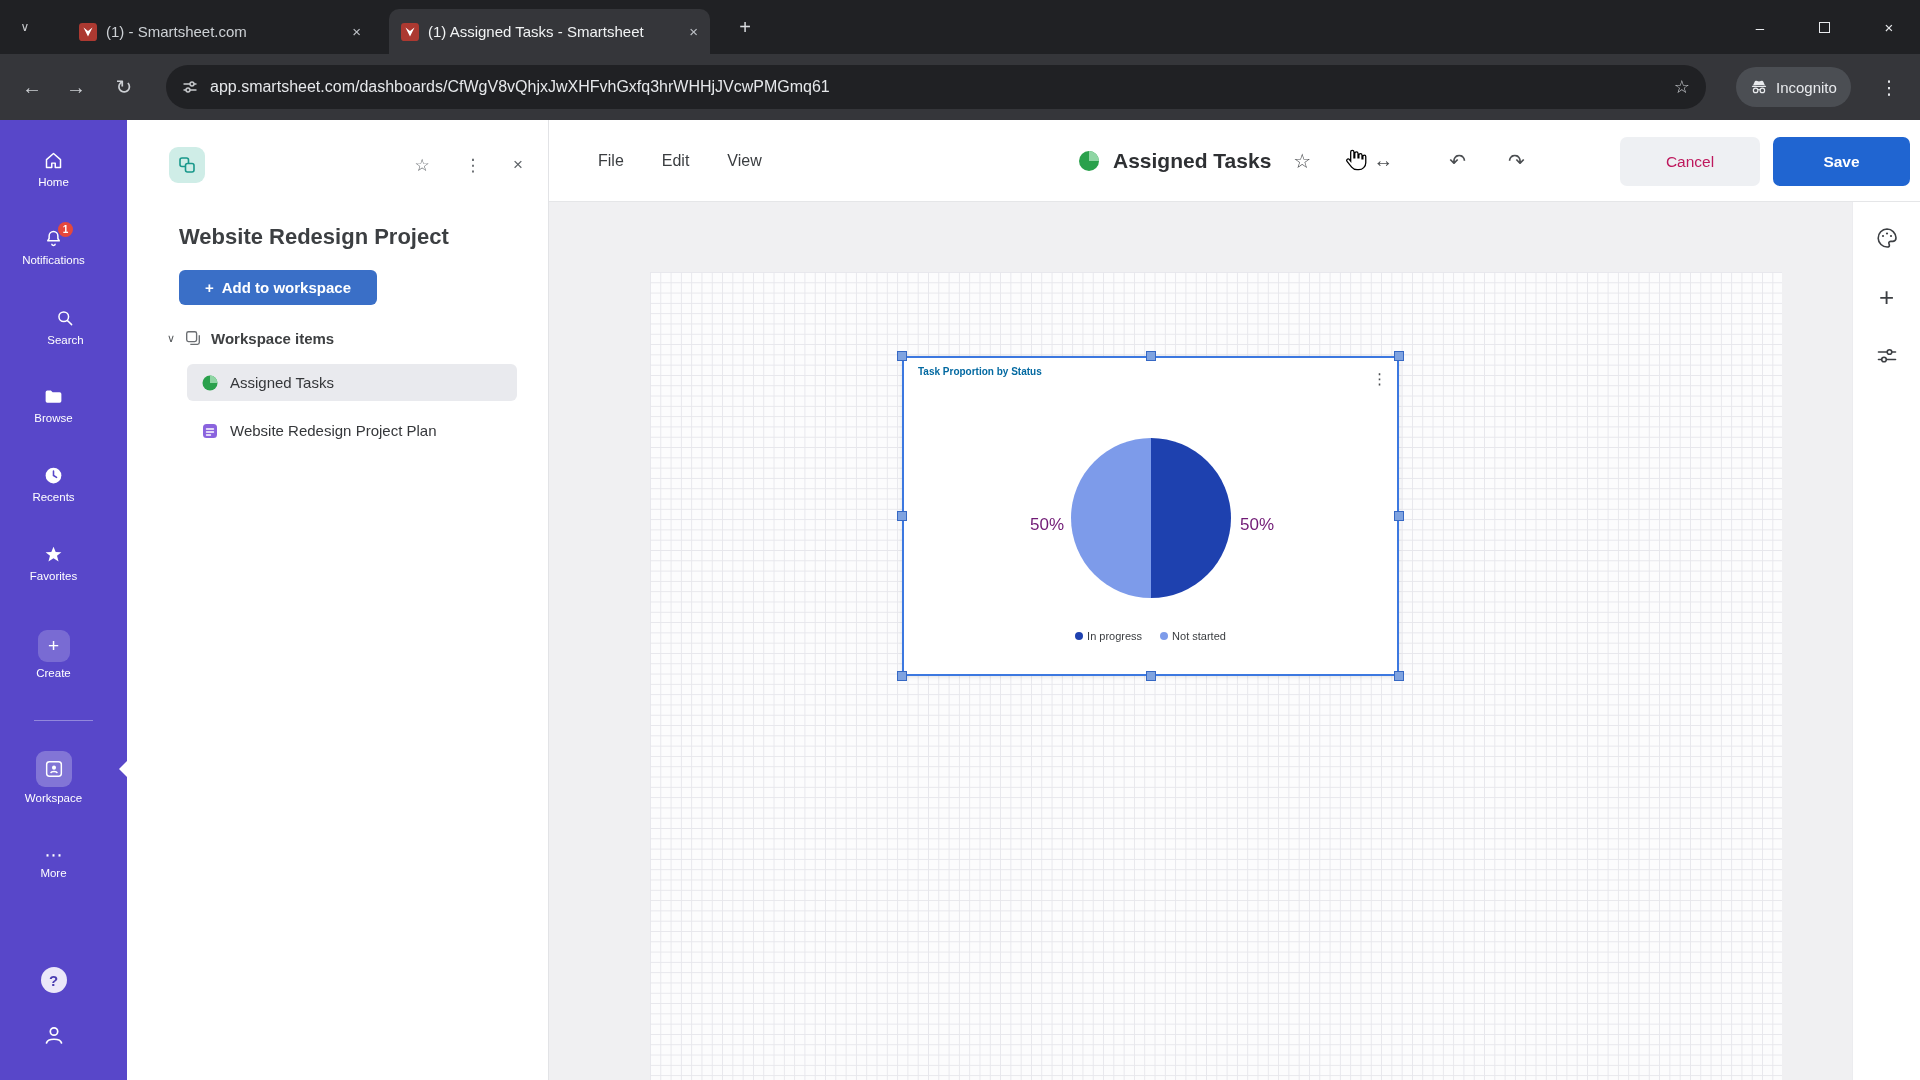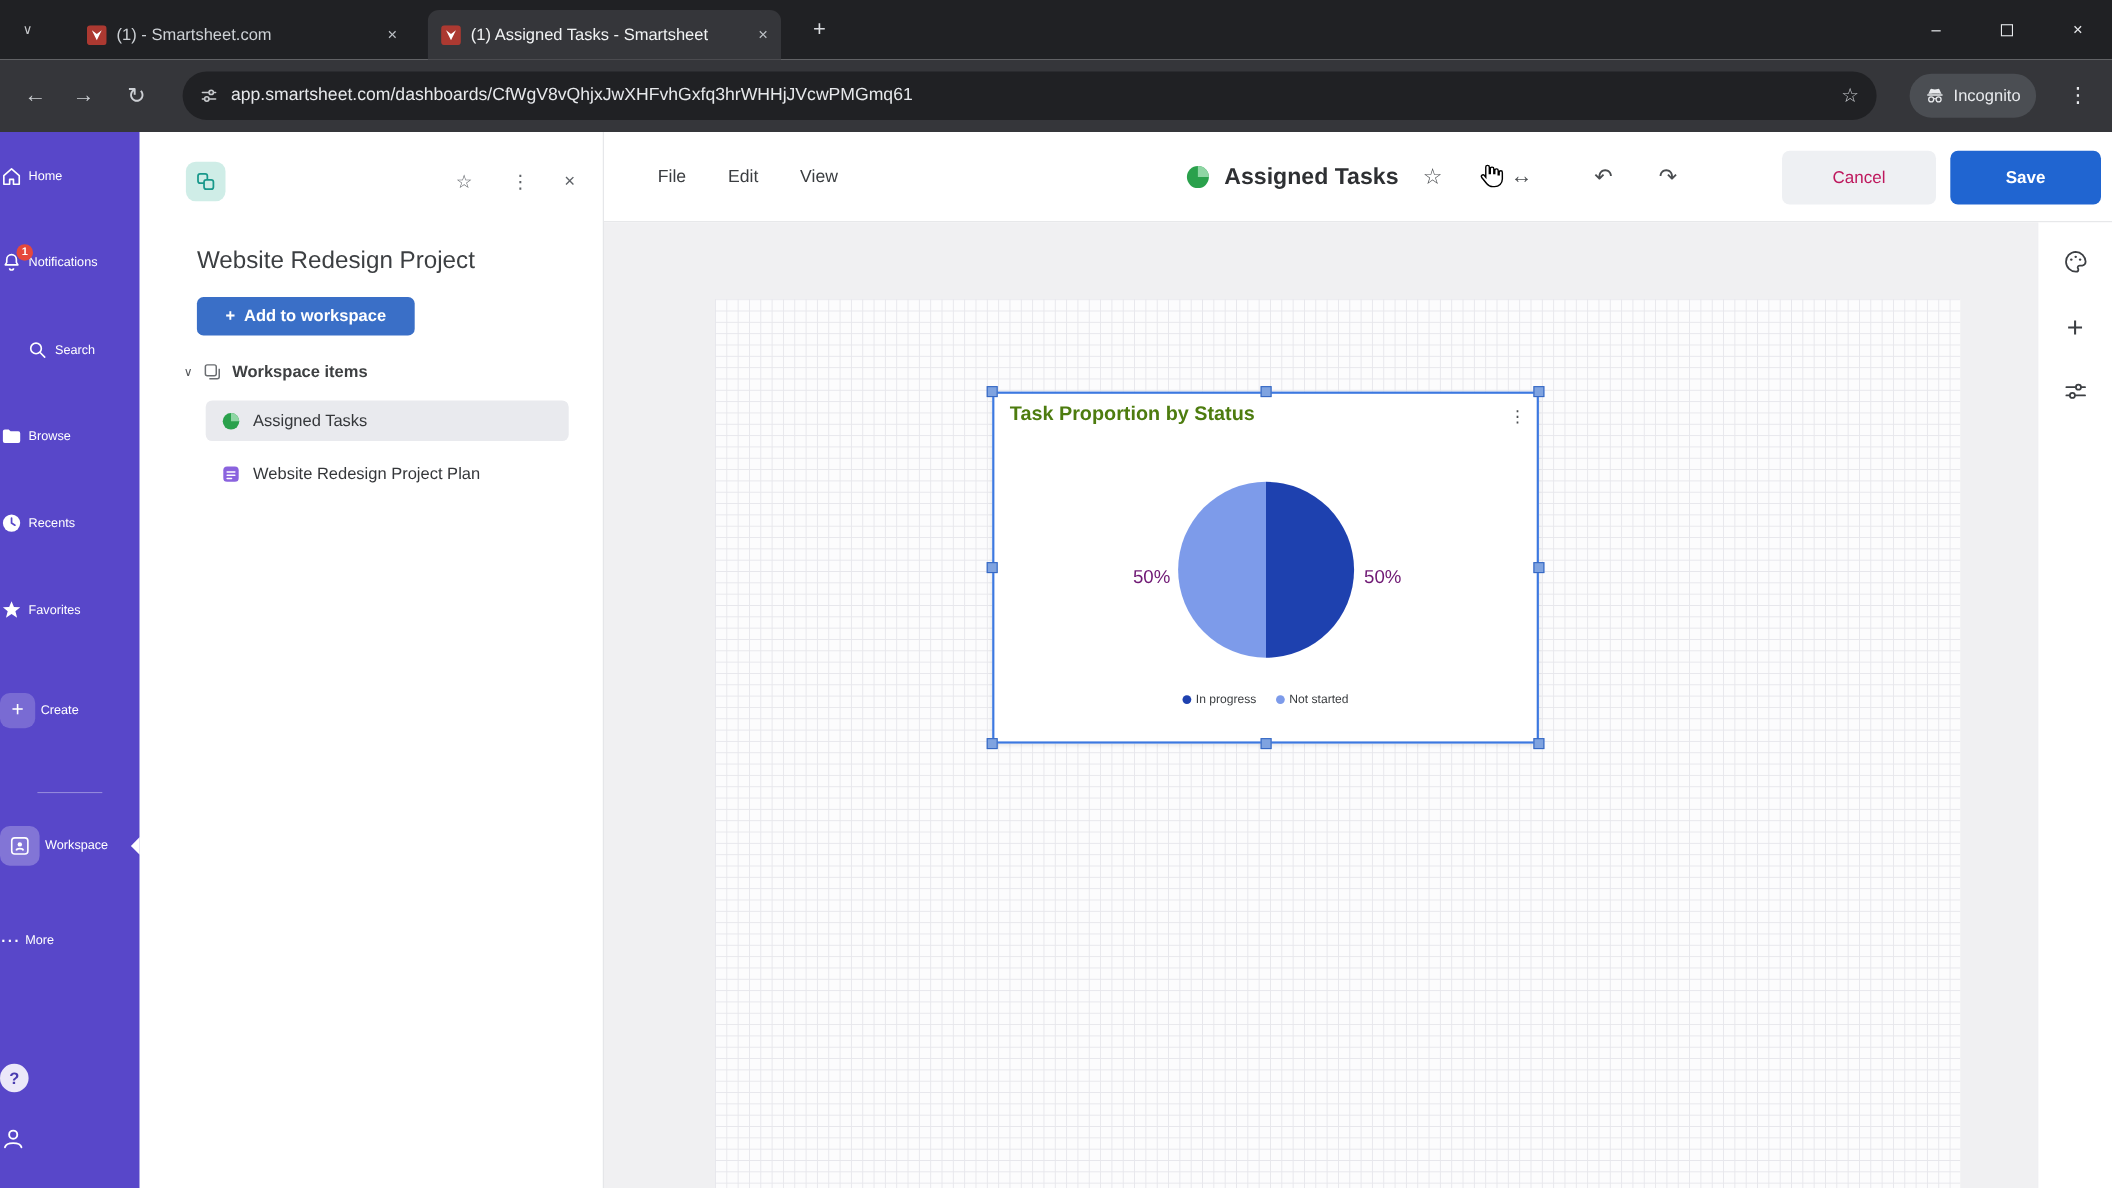--- a/index.html
+++ b/index.html
@@ -32,21 +32,21 @@
   .incog{position:absolute;left:1736px;top:13px;height:40px;border-radius:20px;background:#4B4E53;
          display:flex;align-items:center;gap:8px;padding:0 14px;color:#E8EAED;font-size:15px;}
   .nav-kebab{position:absolute;left:1869px;top:13px;width:40px;height:40px;display:flex;
              align-items:center;justify-content:center;color:#E8EAED;font-size:19px;}
 
   
   .app{position:absolute;top:120px;left:0;width:1920px;height:960px;}
 
   
   .rail{position:absolute;left:0;top:0;width:127px;height:100%;background:#5847C9;}
-  .rail-item{position:absolute;left:0;width:107px;display:flex;flex-direction:row;
+  .rail-item{position:absolute;left:0;width:107px;display:flex;flex-direction:column;
              align-items:center;gap:5px;color:#fff;}
   .rail-item .rlabel{font-size:11.5px;}
   .icon-wrap{position:relative;display:flex;align-items:center;justify-content:center;}
   .badge{position:absolute;top:-6px;right:-9px;min-width:15px;height:15px;border-radius:8px;
          background:#E5483C;color:#fff;font-size:10px;font-weight:bold;display:flex;
          align-items:center;justify-content:center;padding:0 3px;}
   .create-box{width:32px;height:32px;border-radius:9px;background:rgba(255,255,255,.2);
               display:flex;align-items:center;justify-content:center;font-size:19px;color:#fff;}
   .ws-box{width:36px;height:36px;border-radius:9px;background:rgba(255,255,255,.25);
           display:flex;align-items:center;justify-content:center;}
@@ -57,21 +57,21 @@
   .rail-notch{position:absolute;left:111px;top:641px;width:0;height:0;border:8px solid transparent;
               border-right-color:#fff;}
 
   
   .panel{position:absolute;left:127px;top:0;width:422px;height:100%;background:#fff;
          border-right:1px solid #E2E3E6;}
   .ws-badge{position:absolute;left:42px;top:27px;width:36px;height:36px;border-radius:9px;
             background:#CFEDE7;display:flex;align-items:center;justify-content:center;}
   .p-ic{position:absolute;top:31px;width:28px;height:28px;display:flex;align-items:center;
         justify-content:center;color:#5F6368;font-size:17px;}
-  .panel-title{position:absolute;left:52px;top:104px;font-size:22px;font-weight:normal;color:#3C3F42;}
+  .panel-title{position:absolute;left:52px;top:104px;font-size:22px;font-weight:bold;color:#3C3F42;}
   .add-btn{position:absolute;left:52px;top:150px;width:198px;height:35px;border-radius:6px;
            background:#3A6FC7;color:#fff;font-size:15px;font-weight:600;display:flex;
            align-items:center;justify-content:center;gap:8px;border:none;}
   .group-row{position:absolute;left:40px;top:204px;height:28px;display:flex;align-items:center;gap:9px;}
   .group-chev{font-size:11px;color:#55585B;}
   .group-label{font-size:15px;font-weight:bold;color:#3E4042;}
   .p-item{position:absolute;left:60px;width:330px;height:37px;border-radius:6px;display:flex;
           align-items:center;padding-left:14px;gap:11px;font-size:15px;color:#35373A;}
   .p-item.selected{background:#E9EAEE;}
 
@@ -99,21 +99,21 @@
             padding-top:24px;gap:36px;}
   .rb-ic{color:#3C3F43;font-size:26px;line-height:22px;display:flex;align-items:center;justify-content:center;}
 
   
   .widget{position:absolute;left:353px;top:154px;width:497px;height:320px;background:#fff;
           border:2px solid #3C78E0;box-shadow:0 1px 4px rgba(0,0,0,.10);}
   .handle{position:absolute;width:10px;height:10px;background:#7FA3E0;border:1px solid #3668C4;}
   .h-tl{left:-7px;top:-7px}.h-tm{left:calc(50% - 5px);top:-7px}.h-tr{right:-7px;top:-7px}
   .h-ml{left:-7px;top:calc(50% - 5px)}.h-mr{right:-7px;top:calc(50% - 5px)}
   .h-bl{left:-7px;bottom:-7px}.h-bm{left:calc(50% - 5px);bottom:-7px}.h-br{right:-7px;bottom:-7px}
-  .w-title{position:absolute;left:14px;top:8px;font-size:18px;font-weight:bold;color:#4d7c0f;}
+  .w-title{position:absolute;left:14px;top:8px;font-size:10px;font-weight:bold;color:#0369a1;}
   .w-kebab{position:absolute;right:10px;top:12px;font-size:15px;color:#4A4D50;}
   .pie{position:absolute;left:167px;top:80px;width:160px;height:160px;border-radius:50%;}
   .pct{position:absolute;top:157px;font-size:17px;color:#701a75;}
   .pct-left{left:114px;width:46px;text-align:right;}
   .pct-right{left:336px;}
   .legend{position:absolute;left:0;top:272px;width:100%;display:flex;justify-content:center;gap:18px;}
   .leg-item{display:flex;align-items:center;gap:4px;font-size:11px;color:#3A3D40;}
   .dot{width:8px;height:8px;border-radius:50%;}
 
   .cursor{position:absolute;left:1342px;top:146px;z-index:999;pointer-events:none;}

